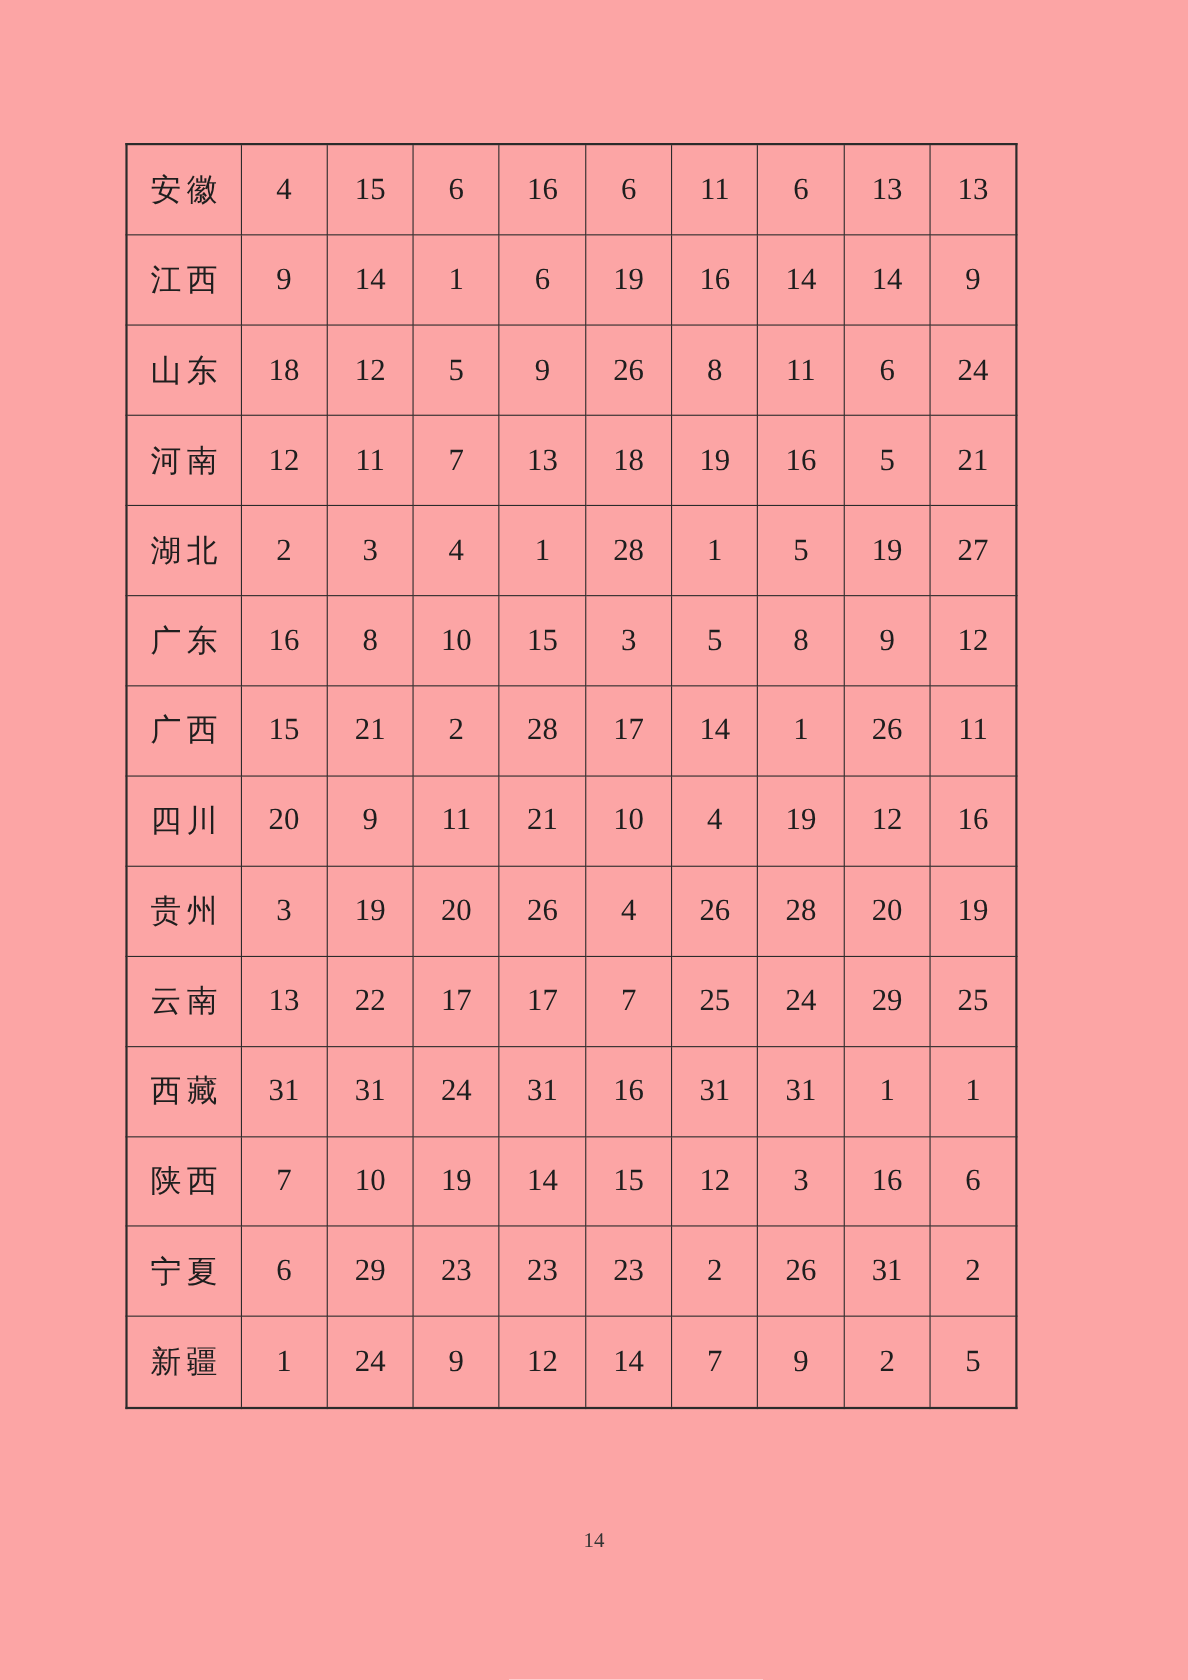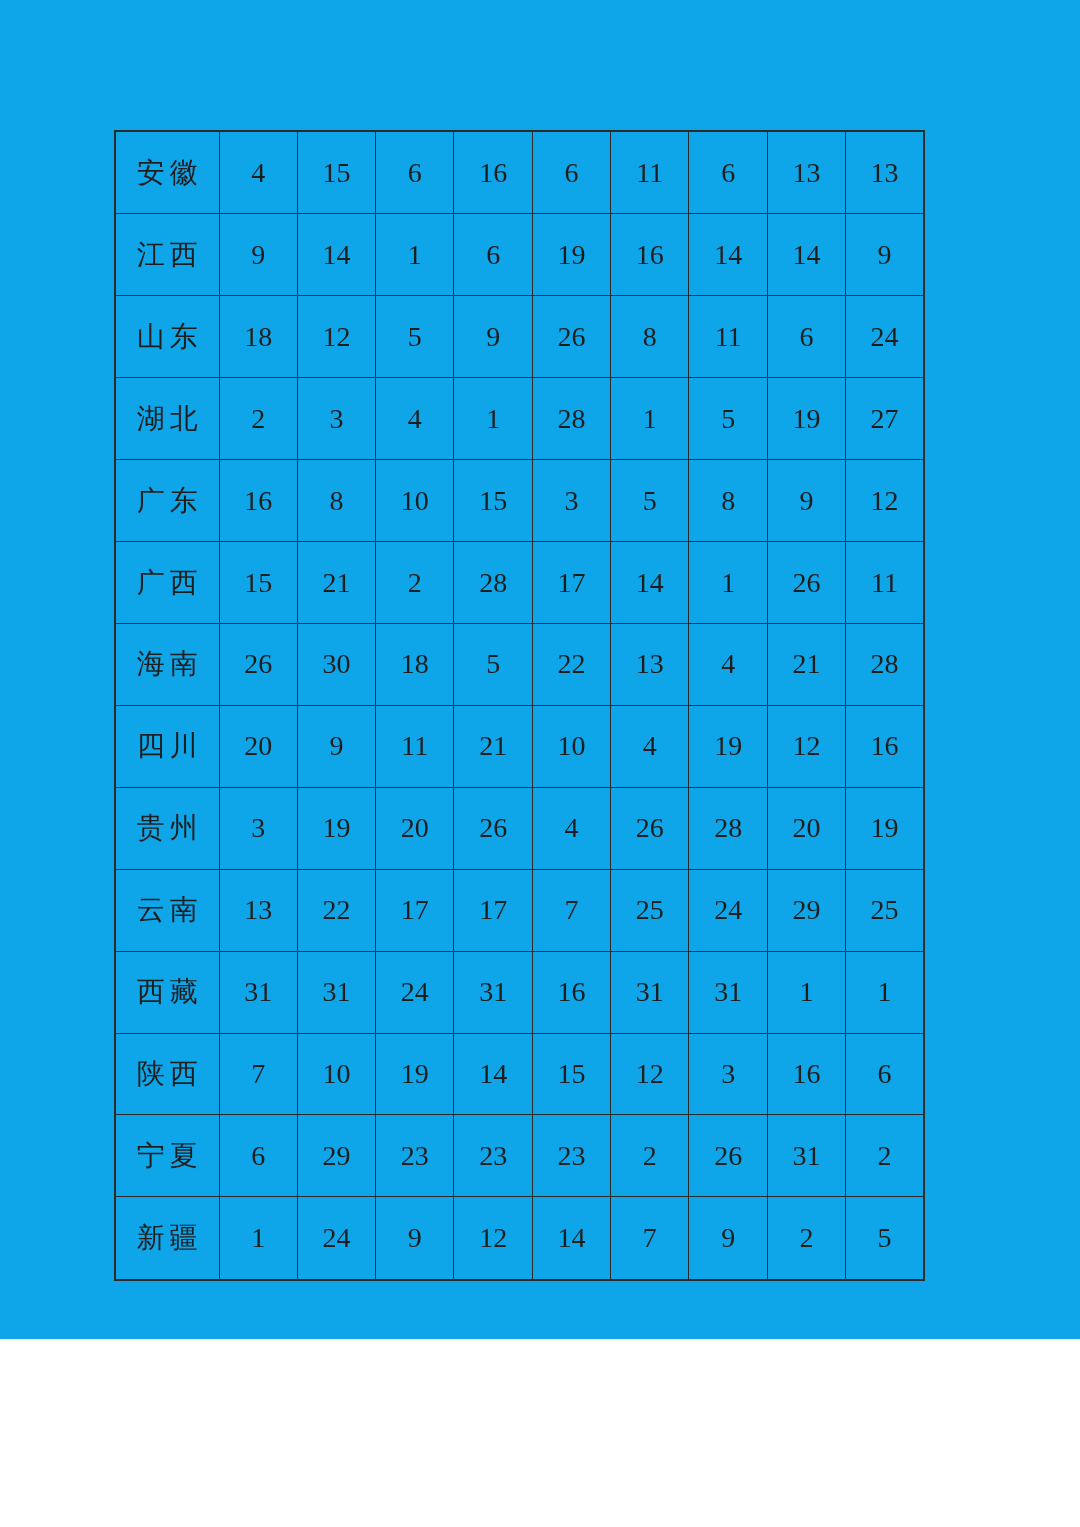--- a/index.html
+++ b/index.html
@@ -4,22 +4,22 @@
 <style>
   html, body {
     margin: 0;
     padding: 0;
     background: #ffffff;
     font-family: "Liberation Serif", "DejaVu Serif", serif;
   }
   .page {
     position: relative;
     width: 1080px;
-    height: 1339px;
-    background: #0ea5e9;
+    height: 1527px;
+    background: #fca5a5;
     overflow: hidden;
   }
   table.data-table {
     position: absolute;
     left: 114px;
     top: 130px;
     width: 811px;
     height: 1151px;
     border-collapse: collapse;
     table-layout: fixed;
@@ -97,20 +97,32 @@
           <td>12</td>
           <td>5</td>
           <td>9</td>
           <td>26</td>
           <td>8</td>
           <td>11</td>
           <td>6</td>
           <td>24</td>
         </tr>
         <tr>
+          <td class="province-cell">河南</td>
+          <td>12</td>
+          <td>11</td>
+          <td>7</td>
+          <td>13</td>
+          <td>18</td>
+          <td>19</td>
+          <td>16</td>
+          <td>5</td>
+          <td>21</td>
+        </tr>
+        <tr>
           <td class="province-cell">湖北</td>
           <td>2</td>
           <td>3</td>
           <td>4</td>
           <td>1</td>
           <td>28</td>
           <td>1</td>
           <td>5</td>
           <td>19</td>
           <td>27</td>
@@ -131,32 +143,20 @@
           <td class="province-cell">广西</td>
           <td>15</td>
           <td>21</td>
           <td>2</td>
           <td>28</td>
           <td>17</td>
           <td>14</td>
           <td>1</td>
           <td>26</td>
           <td>11</td>
-        </tr>
-        <tr>
-          <td class="province-cell">海南</td>
-          <td>26</td>
-          <td>30</td>
-          <td>18</td>
-          <td>5</td>
-          <td>22</td>
-          <td>13</td>
-          <td>4</td>
-          <td>21</td>
-          <td>28</td>
         </tr>
         <tr>
           <td class="province-cell">四川</td>
           <td>20</td>
           <td>9</td>
           <td>11</td>
           <td>21</td>
           <td>10</td>
           <td>4</td>
           <td>19</td>

